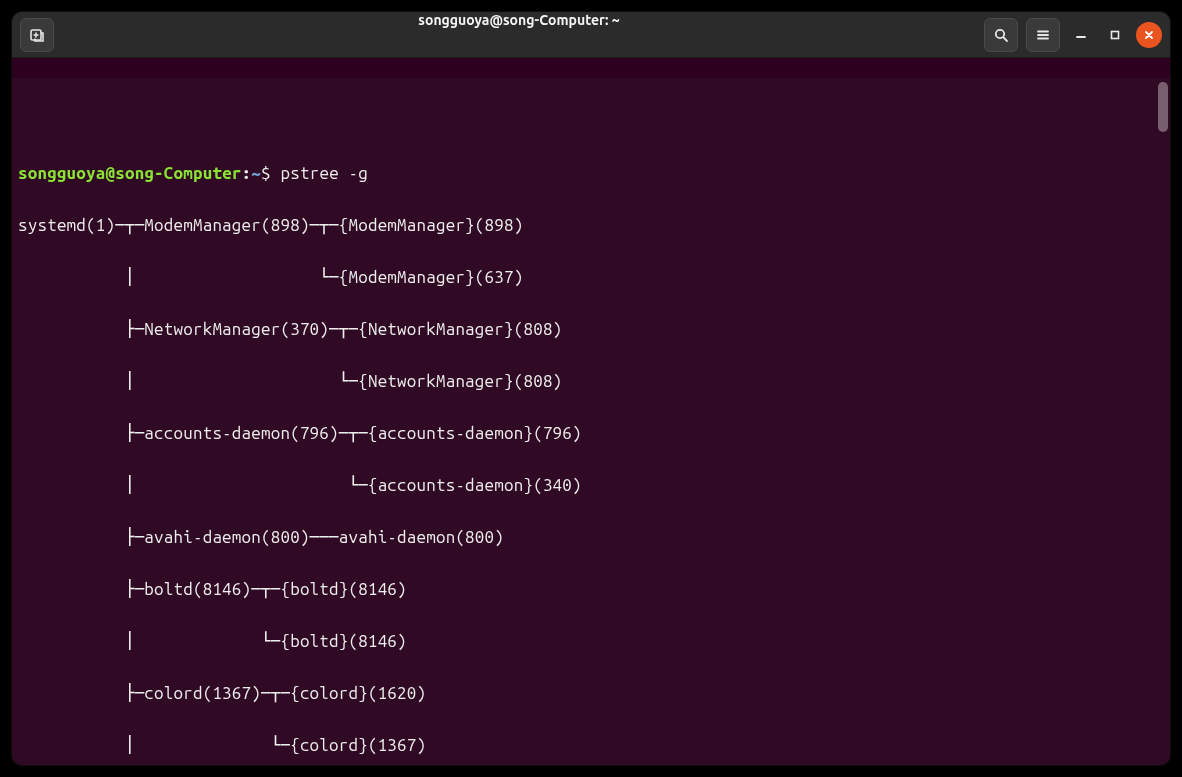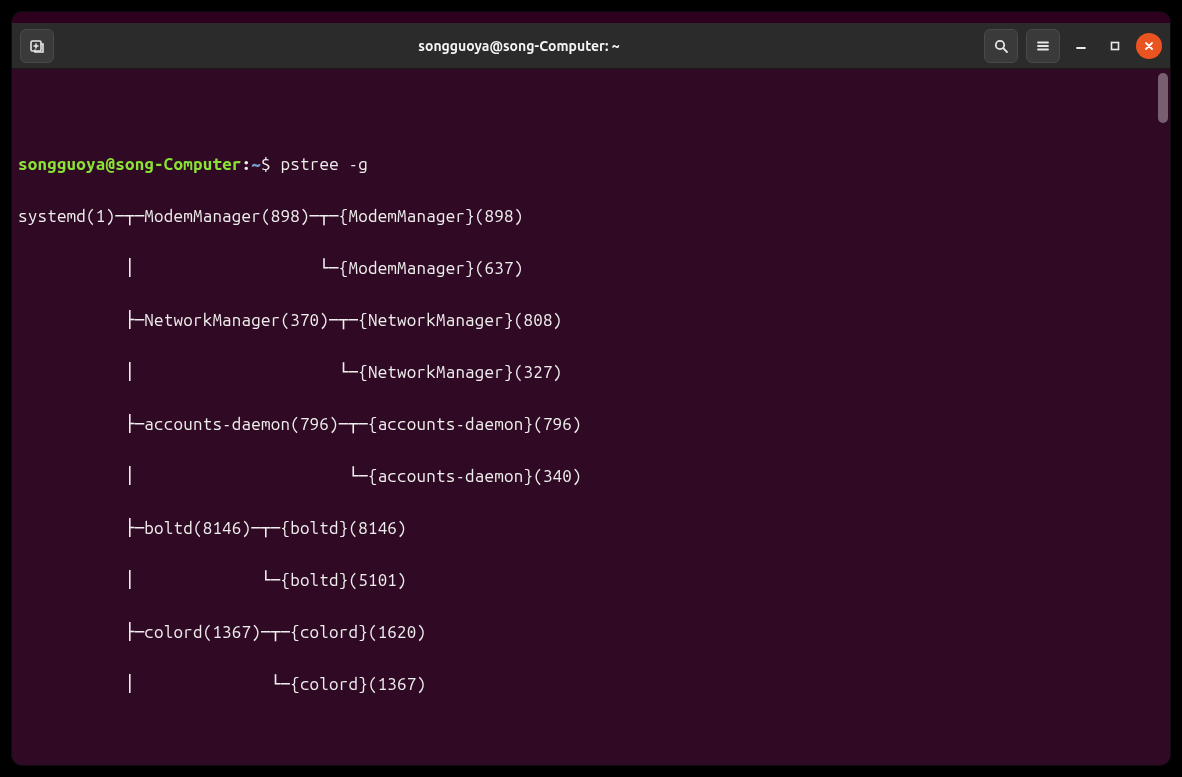--- a/index.html
+++ b/index.html
@@ -18,25 +18,23 @@
     border-radius: 10px;
     overflow: hidden;
     display: flex;
     flex-direction: column;
     box-shadow: 0 0 0 1px rgba(255,255,255,0.05);
   }
   .titlebar {
     height: 46px;
     background: #2b2b2b;
     display: flex;
-    align-items: center;
     padding: 0 8px;
     gap: 8px;
     border-bottom: 1px solid #1a1a1a;
-    margin-top: 11px;
   }
   .title-left, .title-right {
     display: flex;
     align-items: center;
     gap: 8px;
   }
   .title-center {
     flex: 1;
     text-align: center;
     color: #f5f5f5;
@@ -74,20 +72,21 @@
     flex: 1;
     background: #300a24;
     color: #eeeeec;
     font-size: 17px;
     line-height: 26px;
     padding: 4px 6px 0 6px;
     white-space: pre;
     overflow: hidden;
     position: relative;
     letter-spacing: 0.2px;
+    margin-top: 20px;
   }
   .scrollbar-stub {
     position: absolute;
     top: 4px;
     right: 2px;
     width: 10px;
     height: 50px;
     background: rgba(255,255,255,0.35);
     border-radius: 5px;
   }
@@ -144,25 +143,26 @@
       </div>
     </div>
   </div>
 
   <div class="term">
     <div class="scrollbar-stub"></div>
     <div><span class="ps-user">songguoya</span><span class="ps-user">@</span><span class="ps-host">song-Computer</span><span class="ps-colon">:</span><span class="ps-path">~</span><span class="ps-end">$</span><span class="ps-end"> </span><span class="ps-end">pstree -g</span></div>
 <div>systemd(1)─┬─ModemManager(898)─┬─{ModemManager}(898)</div>
 <div>           │                   └─{ModemManager}(637)</div>
 <div>           ├─NetworkManager(370)─┬─{NetworkManager}(808)</div>
-<div>           │                     └─{NetworkManager}(327)</div>
+<div>           │                     └─{NetworkManager}(808)</div>
 <div>           ├─accounts-daemon(796)─┬─{accounts-daemon}(796)</div>
 <div>           │                      └─{accounts-daemon}(340)</div>
+<div>           ├─avahi-daemon(800)───avahi-daemon(800)</div>
 <div>           ├─boltd(8146)─┬─{boltd}(8146)</div>
-<div>           │             └─{boltd}(5101)</div>
+<div>           │             └─{boltd}(8146)</div>
 <div>           ├─colord(1367)─┬─{colord}(1620)</div>
 <div>           │              └─{colord}(1367)</div>
 
 
 
 
 
 
 
 

